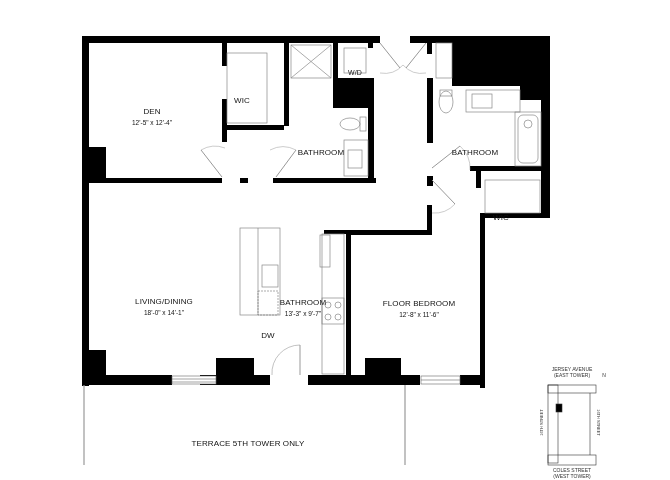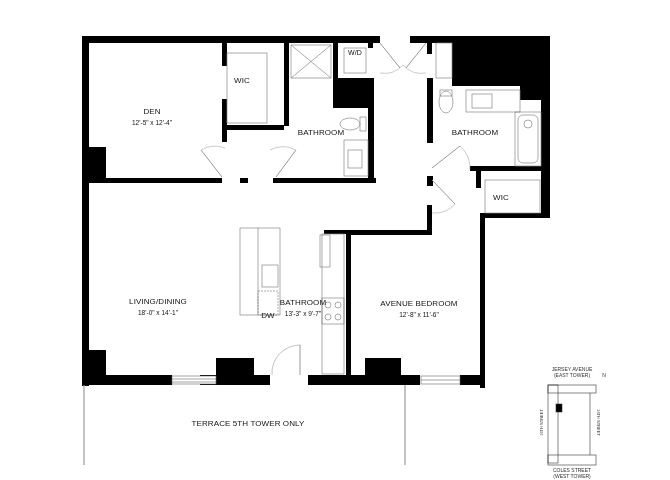--- a/index.html
+++ b/index.html
@@ -1,19 +1,19 @@
 <!DOCTYPE html>
 <html><head>
 <meta charset="utf-8">
 <style>
   html, body { margin: 0; padding: 0; background: #ffffff; }
   body { width: 670px; height: 480px; position: relative; overflow: hidden; font-family: "Liberation Sans", sans-serif; }
   #plan { position: absolute; left: 0; top: 0; }
   .lbl { position: absolute; text-align: center; color: #111; white-space: nowrap; transform: translateX(-50%); }
-  .name { font-size: 8px; letter-spacing: 0.1px; }
+  .name { font-size: 8px; letter-spacing: 0.1px; margin-top: 20px; }
   .dim { font-size: 6.5px; display: block; margin-top: 1px; }
   .small { font-size: 5px; color: #333; }
 </style>
 </head>
 <body>
 
 <svg id="plan" width="670" height="480" viewBox="0 0 670 480" xmlns="http://www.w3.org/2000/svg">
 
   <g fill="#000">
 
@@ -159,30 +159,30 @@
 
 <div class="lbl" style="left:152px;top:100px;">
   <span class="name">DEN</span>
   <span class="dim">12'-5" x 12'-4"</span>
 </div>
 <div class="lbl name" style="left:242px;top:76px;">WIC</div>
 <div class="lbl name" style="left:321px;top:128px;">BATHROOM</div>
 <div class="lbl name" style="left:355px;top:49px;font-size:7px;">W/D</div>
 <div class="lbl name" style="left:475px;top:128px;">BATHROOM</div>
 <div class="lbl name" style="left:501px;top:193px;">WIC</div>
-<div class="lbl" style="left:158px;top:290px;">
+<div class="lbl" style="left:164px;top:290px;">
   <span class="name">LIVING/DINING</span>
   <span class="dim">18'-0" x 14'-1"</span>
 </div>
 <div class="lbl" style="left:303px;top:291px;">
   <span class="name">BATHROOM</span>
   <span class="dim">13'-3" x 9'-7"</span>
 </div>
 <div class="lbl" style="left:419px;top:292px;">
-  <span class="name">AVENUE BEDROOM</span>
+  <span class="name">FLOOR BEDROOM</span>
   <span class="dim">12'-8" x 11'-6"</span>
 </div>
 <div class="lbl name" style="left:248px;top:419px;">TERRACE 5TH TOWER ONLY</div>
 <div class="lbl name" style="left:268px;top:311px;">DW</div>
 
 <div class="lbl small" style="left:572px;top:366px;">
   <div>JERSEY AVENUE</div>
   <div>(EAST TOWER)</div>
 </div>
 <div class="lbl small" style="left:572px;top:467px;">

